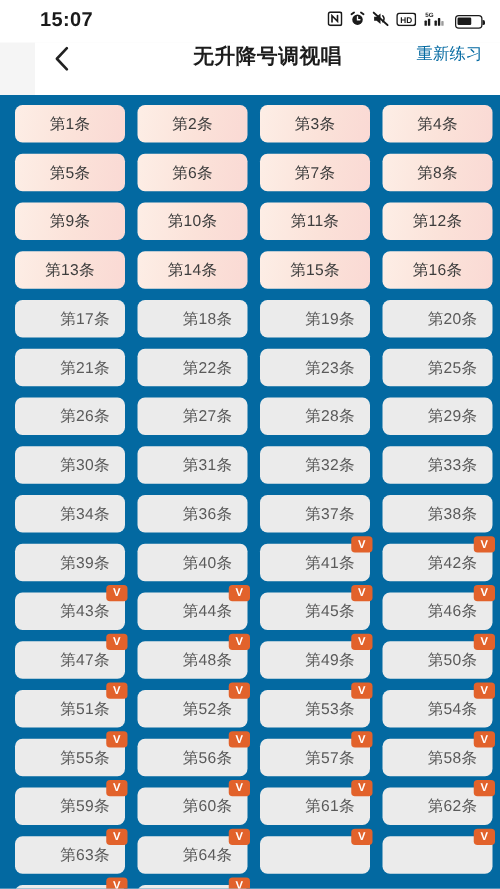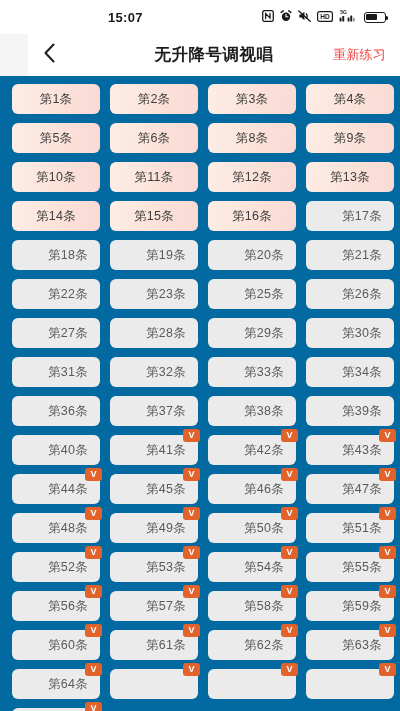--- a/index.html
+++ b/index.html
@@ -19,25 +19,25 @@
   
   .status-bar {
     height: 34px;
     background: #ffffff;
     display: flex;
     align-items: center;
     padding: 0 14px 0 0;
     position: relative;
   }
   .status-time {
-    font-size: 13px;
+    font-size: 16px;
     font-weight: 700;
     color: #1a1a1a;
     letter-spacing: 0.3px;
-    margin-left: 108px;
+    margin-left: 32px;
   }
   .status-icons {
     margin-left: auto;
     display: flex;
     align-items: center;
     gap: 6px;
   }
   .si { display: block; }
 
   .battery {
@@ -65,21 +65,21 @@
     width: 62%;
     background: #1a1a1a;
     border-radius: 1px;
   }
 
   
   .nav-bar {
     height: 42px;
     background: #ffffff;
     display: flex;
-    align-items: center;
+    align-items: flex-start;
     position: relative;
     padding: 0 14px;
     margin-left: 28px;
   }
   .nav-back {
     width: 30px;
     height: 30px;
     display: flex;
     align-items: center;
     justify-content: flex-start;
@@ -93,21 +93,21 @@
     text-align: center;
     font-size: 16.5px;
     font-weight: 700;
     color: #1c1c1c;
     letter-spacing: 0.5px;
     pointer-events: none;
   }
   .nav-action {
     margin-left: auto;
     font-size: 13px;
-    color: #ef4444;
+    color: #0369a1;
     cursor: pointer;
     position: relative;
     z-index: 2;
     letter-spacing: 0.2px;
   }
 
   
   .content {
     background: #0369a1;
     height: calc(711px - 34px - 42px);
@@ -247,20 +247,23 @@
       <div class="cell done">
         <span class="cell-label">第4条</span>
       </div>
       <div class="cell done">
         <span class="cell-label">第5条</span>
       </div>
       <div class="cell done">
         <span class="cell-label">第6条</span>
       </div>
       <div class="cell done">
+        <span class="cell-label">第7条</span>
+      </div>
+      <div class="cell done">
         <span class="cell-label">第8条</span>
       </div>
       <div class="cell done">
         <span class="cell-label">第9条</span>
       </div>
       <div class="cell done">
         <span class="cell-label">第10条</span>
       </div>
       <div class="cell done">
         <span class="cell-label">第11条</span>

